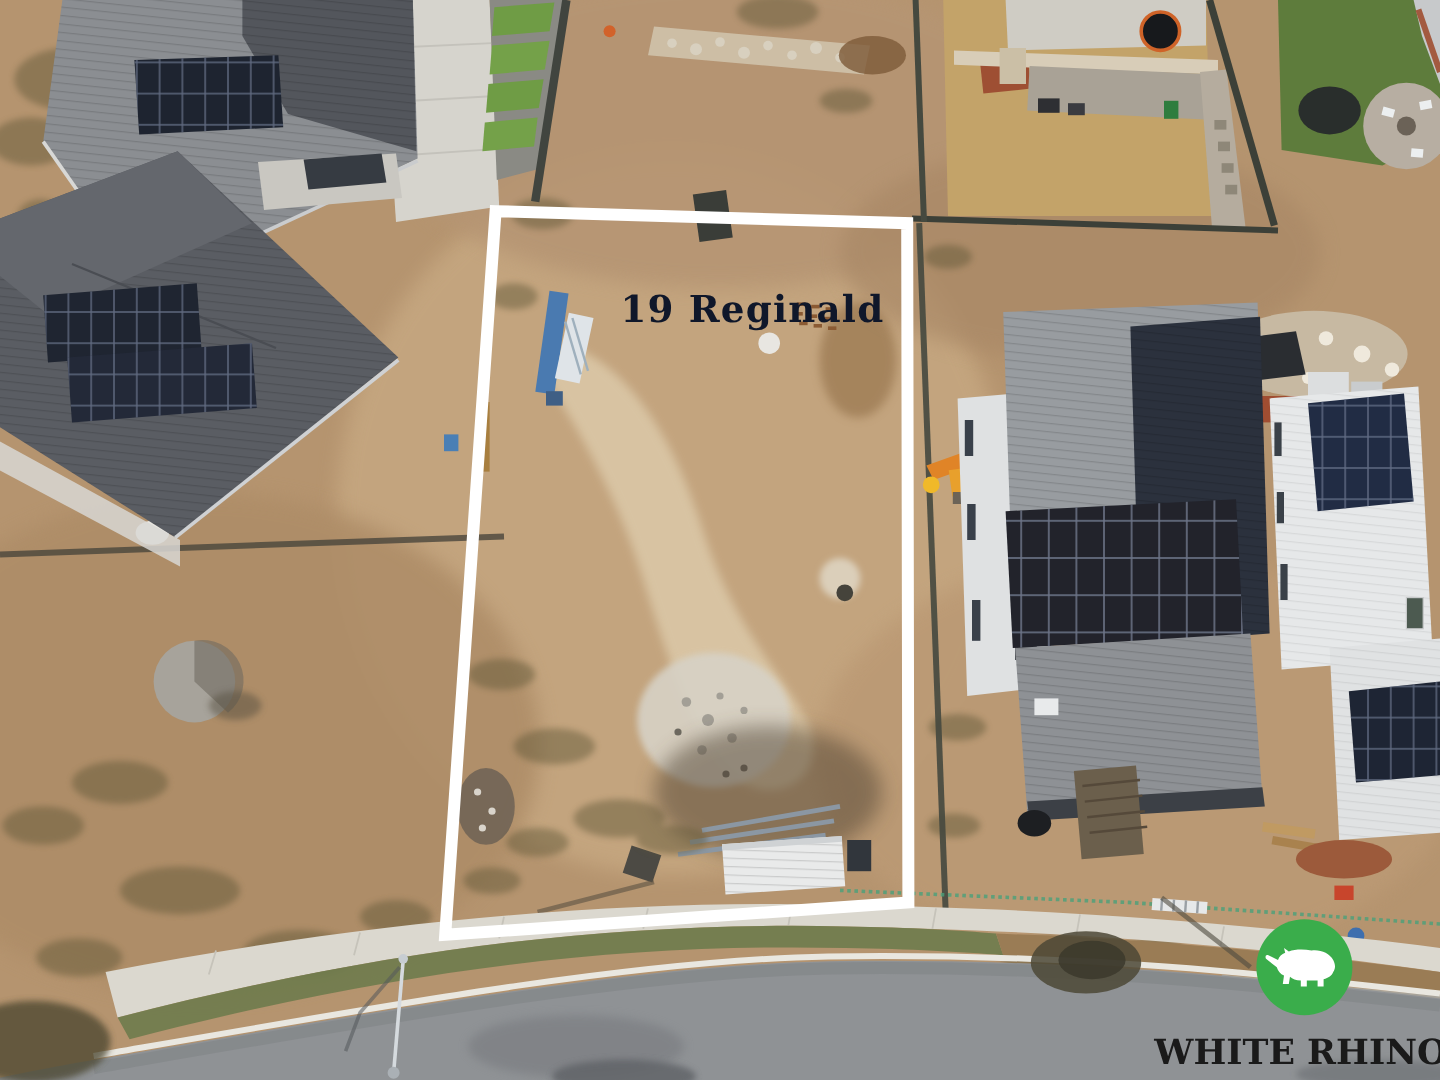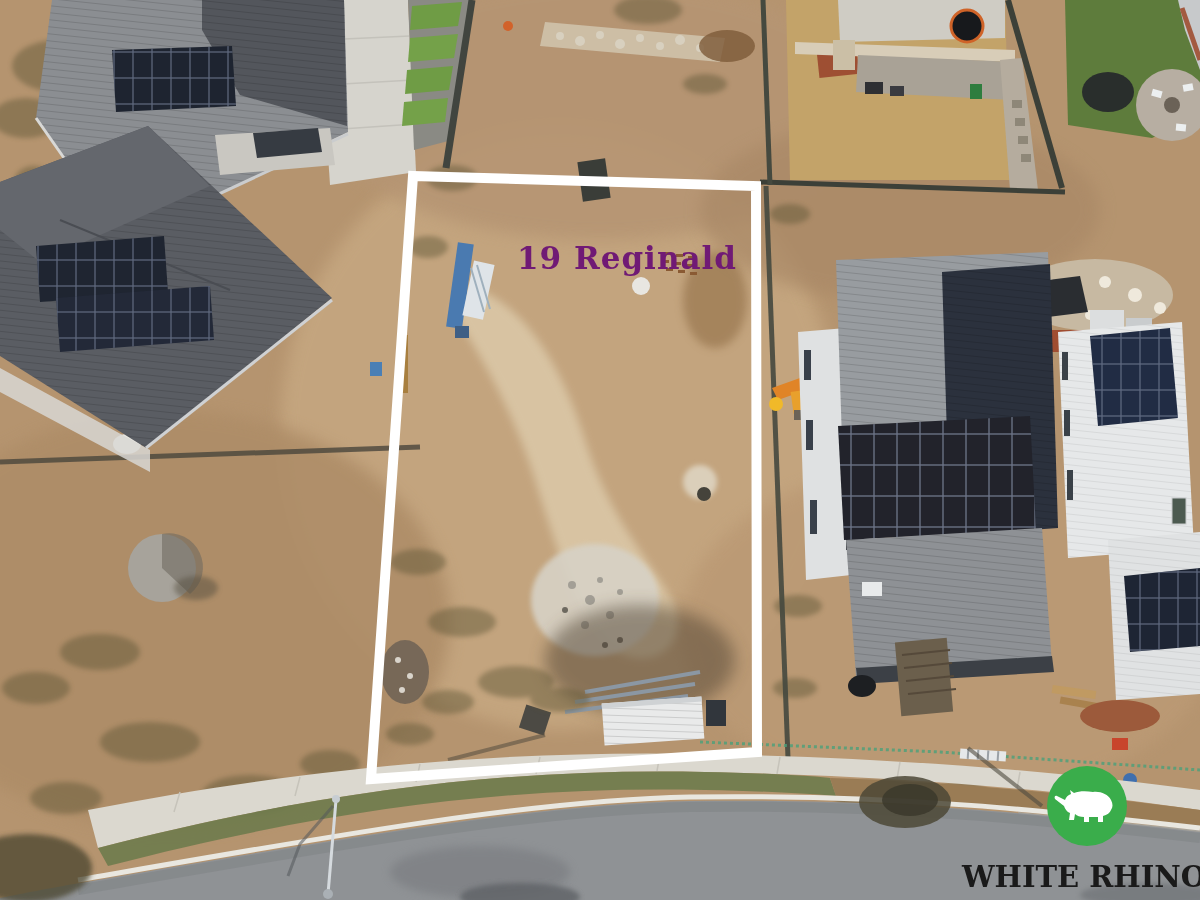--- a/index.html
+++ b/index.html
@@ -1,20 +1,20 @@
 <!DOCTYPE html>
 <html><head>
 <meta charset="utf-8">
 <style>
   html,body{margin:0;padding:0;background:#222;}
   .canvas{position:relative;width:1200px;height:900px;overflow:hidden;background:#b5946f;
           font-family:"DejaVu Serif", serif;}
   .canvas svg.scene{position:absolute;inset:0;display:block;}
   .property-label{position:absolute;left:627px;top:240px;transform:translateX(-50%);
-    color:#701a75;font-weight:bold;font-size:31px;letter-spacing:1px;white-space:nowrap;}
+    color:#0f172a;font-weight:bold;font-size:31px;letter-spacing:1px;white-space:nowrap;}
   .brand-name{position:absolute;left:1084px;top:860px;transform:translateX(-50%);
     color:#1a1a1a;font-weight:bold;font-size:29px;letter-spacing:0px;white-space:nowrap;}
 </style>
 </head>
 <body>
 
 <div class="canvas">
 <svg class="scene" width="1200" height="900" viewBox="0 0 1200 900">
   <defs>
     <filter id="b2" x="-40%" y="-40%" width="180%" height="180%">

